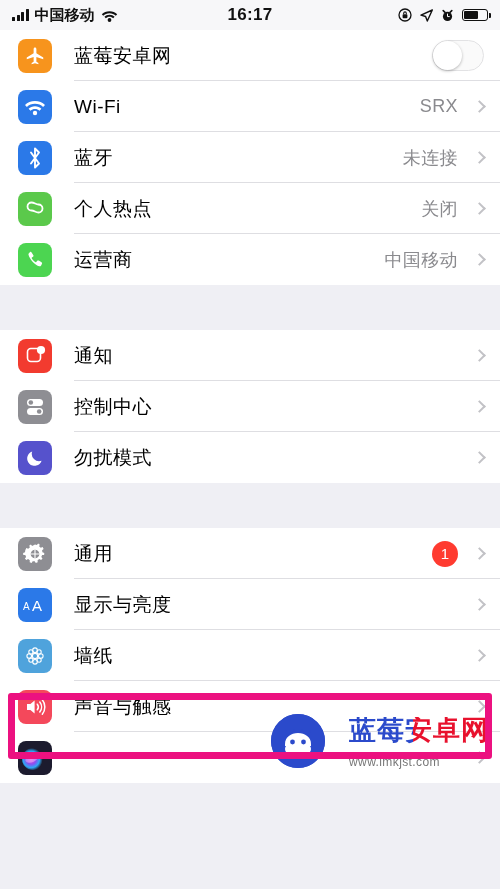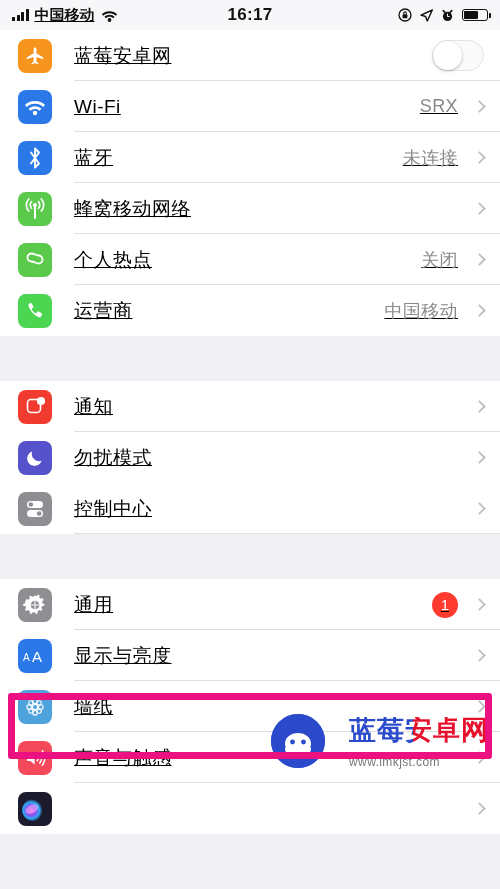--- a/index.html
+++ b/index.html
@@ -6,21 +6,20 @@
   html, body {
     width: 500px; height: 889px;
     background: #EFEFF4;
     font-family: "Liberation Sans", "DejaVu Sans", sans-serif;
     overflow: hidden;
   }
   #phone {
     position: relative;
     width: 500px; height: 774px;
     background: #0f172a;
-    text-decoration: underline;
   }
 
   
   .statusbar {
     height: 30px;
     background: #F7F7F9;
     display: flex;
     align-items: center;
     padding: 0 12px;
     position: relative;
@@ -237,36 +236,20 @@
           </svg>
         </div>
         <div class="label">蓝牙</div>
         <div class="right">
           <span class="value">未连接</span>
           <span class="chev"></span>
         </div>
         <div class="sep"></div>
       </div>
 
-      <div class="row">
-        <div class="icon" style="background:#5BC94B">
-          <svg width="24" height="22" viewBox="0 0 24 22">
-            <circle cx="12" cy="7" r="2.1" fill="#fff"></circle>
-            <path d="M12 9v11" stroke="#fff" stroke-width="2" stroke-linecap="round"></path>
-            <path d="M8.6 3.6a4.8 4.8 0 0 0 0 6.8M15.4 3.6a4.8 4.8 0 0 1 0 6.8" fill="none" stroke="#fff" stroke-width="1.7" stroke-linecap="round"></path>
-            <path d="M5.8 1a8.5 8.5 0 0 0 0 12M18.2 1a8.5 8.5 0 0 1 0 12" fill="none" stroke="#fff" stroke-width="1.7" stroke-linecap="round"></path>
-          </svg>
-        </div>
-        <div class="label">蜂窝移动网络</div>
-        <div class="right">
-          <span class="value"></span>
-          <span class="chev"></span>
-        </div>
-        <div class="sep"></div>
-      </div>
 
       <div class="row">
         <div class="icon" style="background:#5BC94B">
           <svg width="24" height="22" viewBox="0 0 24 22">
             <path d="M15.5 6.5a4 4 0 0 1 0 8c-3 0-4-2-7-2a4 4 0 0 1 0-8c3 0 4.2 2 7 2z" fill="none" stroke="#fff" stroke-width="1.8" stroke-linecap="round"></path>
           </svg>
         </div>
         <div class="label">个人热点</div>
         <div class="right">
           <span class="value">关闭</span>
@@ -300,51 +283,51 @@
             <rect x="4.5" y="4.5" width="13" height="13" rx="3.4" fill="none" stroke="#fff" stroke-width="1.6"></rect>
             <circle cx="18" cy="6" r="4.1" fill="#fff"></circle>
           </svg>
         </div>
         <div class="label">通知</div>
         <div class="right">
           <span class="value"></span>
           <span class="chev"></span>
         </div>
         <div class="sep"></div>
-      </div>
-
-      <div class="row last">
-        <div class="icon" style="background:#5652CC">
-          <svg width="22" height="22" viewBox="0 0 22 22">
-            <path d="M17.6 13.8A7.4 7.4 0 0 1 8.2 4.4a7.4 7.4 0 1 0 9.4 9.4z" fill="#fff"></path>
-          </svg>
-        </div>
-        <div class="label">勿扰模式</div>
-        <div class="right">
-          <span class="value"></span>
-          <span class="chev"></span>
-        </div>
-
       </div>
 
       <div class="row">
         <div class="icon" style="background:#8E8E93">
           <svg width="22" height="22" viewBox="0 0 22 22">
             <rect x="3" y="3" width="16" height="7" rx="3.5" fill="#fff"></rect>
             <circle cx="6.8" cy="6.5" r="2.3" fill="#8E8E93"></circle>
             <rect x="3" y="12" width="16" height="7" rx="3.5" fill="#fff"></rect>
             <circle cx="15.2" cy="15.5" r="2.3" fill="#8E8E93"></circle>
           </svg>
         </div>
         <div class="label">控制中心</div>
         <div class="right">
           <span class="value"></span>
           <span class="chev"></span>
         </div>
         <div class="sep"></div>
+      </div>
+
+      <div class="row last">
+        <div class="icon" style="background:#5652CC">
+          <svg width="22" height="22" viewBox="0 0 22 22">
+            <path d="M17.6 13.8A7.4 7.4 0 0 1 8.2 4.4a7.4 7.4 0 1 0 9.4 9.4z" fill="#fff"></path>
+          </svg>
+        </div>
+        <div class="label">勿扰模式</div>
+        <div class="right">
+          <span class="value"></span>
+          <span class="chev"></span>
+        </div>
+
       </div>
     </div>
 
     <div class="gap"></div>
 
     <div class="group">
 
       <div class="row">
         <div class="icon" style="background:#8E8E93">
           <svg width="24" height="24" viewBox="0 0 24 24">

